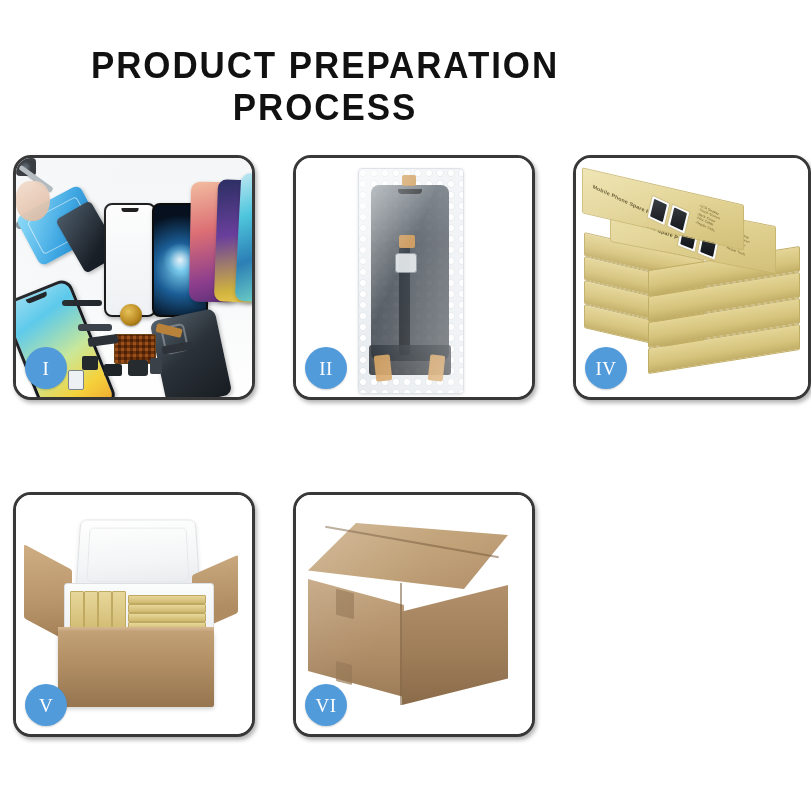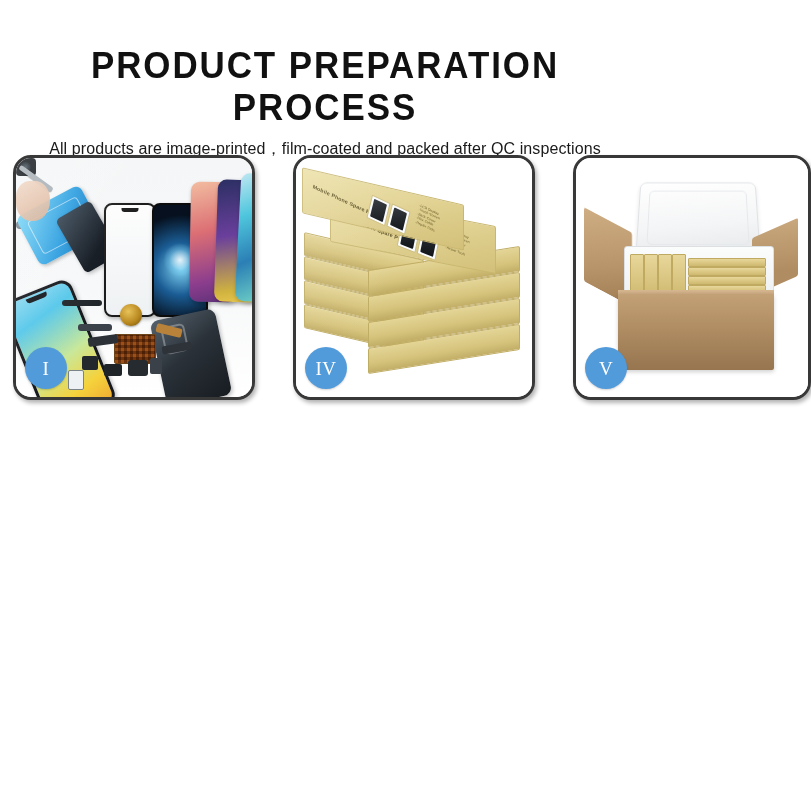--- a/index.html
+++ b/index.html
@@ -253,21 +253,20 @@
   .sheen{position:absolute;inset:0;pointer-events:none;
     background:linear-gradient(120deg,rgba(255,255,255,.16) 0%,rgba(255,255,255,0) 45%);}
 </style>
 </head>
 <body>
 
 <div class="page">
 
   <div class="header">
     <h1 class="title">PRODUCT PREPARATION PROCESS</h1>
-    <p class="subtitle">All products are image-printed，film-coated and packed after QC inspections</p>
   </div>
 
   <div class="grid">
 
     <div class="panel">
       <div class="stage p1">
         <div class="scr s-blue1"></div>
         <div class="scr s-dark1"></div>
         <div class="scr s-white"></div>
         <div class="scr s-navy"></div>
@@ -290,20 +289,36 @@
         <div class="part sq5"></div>
         <div class="cam"></div>
         <div class="tweez"></div>
         <div class="hand"></div>
         <div class="scrw"></div>
         <div class="sheen"></div>
       </div>
       <div class="badge">I</div>
     </div>
 
+    <div class="panel">
+      <div class="stage p2">
+        <div class="bwrap">
+          <div class="lcd"></div>
+          <div class="cable"></div>
+          <div class="conn"></div>
+          <div class="foot"></div>
+          <div class="tape-a"></div>
+          <div class="tape-b"></div>
+          <div class="tape-c"></div>
+          <div class="tape-d"></div>
+          <div class="bsheen"></div>
+        </div>
+      </div>
+      <div class="badge">II</div>
+    </div>
 
 
     <div class="panel">
       <div class="stage p4">
 
         <div class="bx bx-side" style="left:8px;top:88px;width:118px;height:22px;transform:skewY(13deg);"></div>
         <div class="bx bx-side" style="left:8px;top:112px;width:118px;height:22px;transform:skewY(13deg);"></div>
         <div class="bx bx-side" style="left:8px;top:136px;width:118px;height:22px;transform:skewY(13deg);"></div>
         <div class="bx bx-side" style="left:8px;top:160px;width:118px;height:22px;transform:skewY(13deg);"></div>
 
@@ -361,15 +376,28 @@
           <span class="grow" style="left:58px;top:24px;width:76px;height:7px;"></span>
           <span class="grow" style="left:58px;top:33px;width:76px;height:7px;"></span>
         </div>
         <div class="carton-rim"></div>
         <div class="carton-inner"></div>
         <div class="carton"></div>
       </div>
       <div class="badge">V</div>
     </div>
 
+    <div class="panel">
+      <div class="stage p6">
+        <div class="c-top"></div>
+        <div class="c-left"></div>
+        <div class="c-right"></div>
+        <div class="c-seam" style="left:28px;top:46px;width:176px;height:2px;transform:rotate(10deg);"></div>
+        <div class="c-tape" style="left:40px;top:96px;width:18px;height:26px;transform:skewY(14deg);"></div>
+        <div class="c-tape" style="left:40px;top:168px;width:16px;height:20px;transform:skewY(14deg);"></div>
+        <div class="c-seam" style="left:104px;top:88px;width:2px;height:122px;"></div>
+        <div class="sheen"></div>
+      </div>
+      <div class="badge">VI</div>
+    </div>
 
   </div>
 </div>
 
 </body></html>

